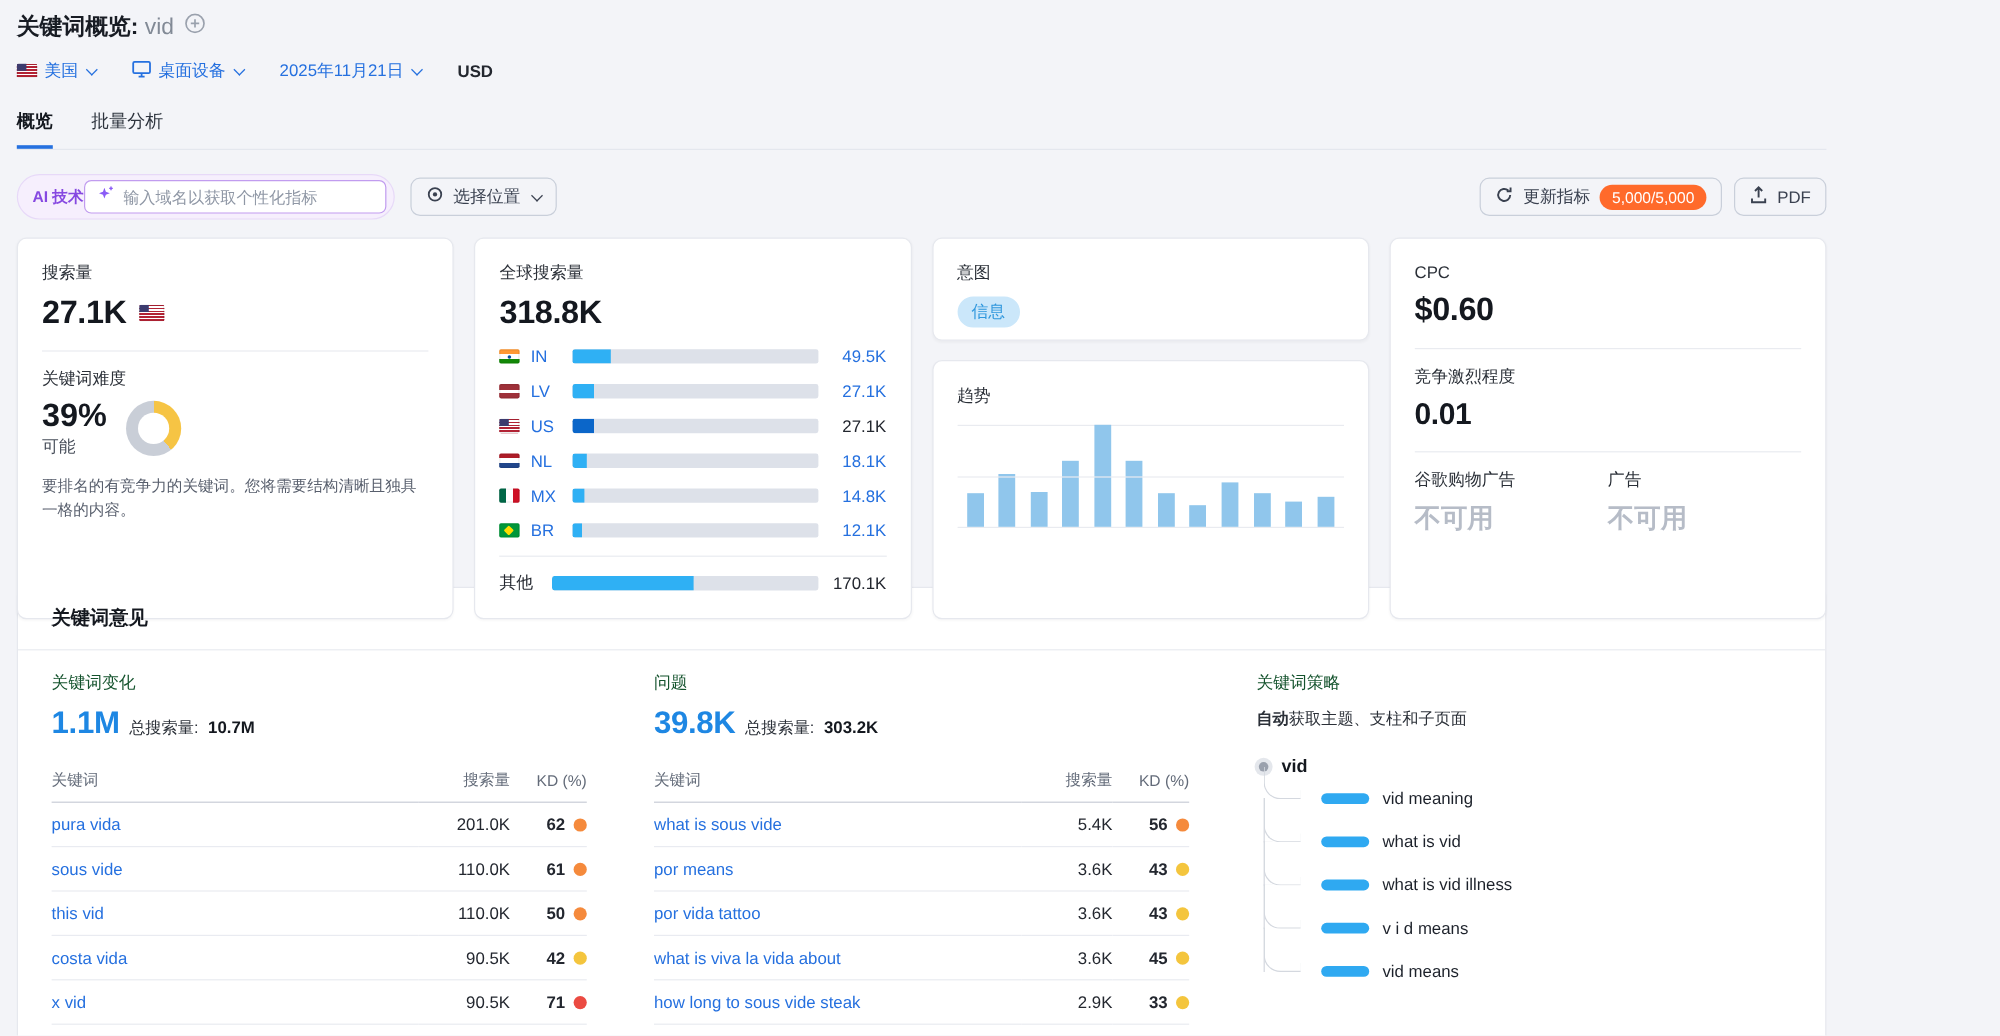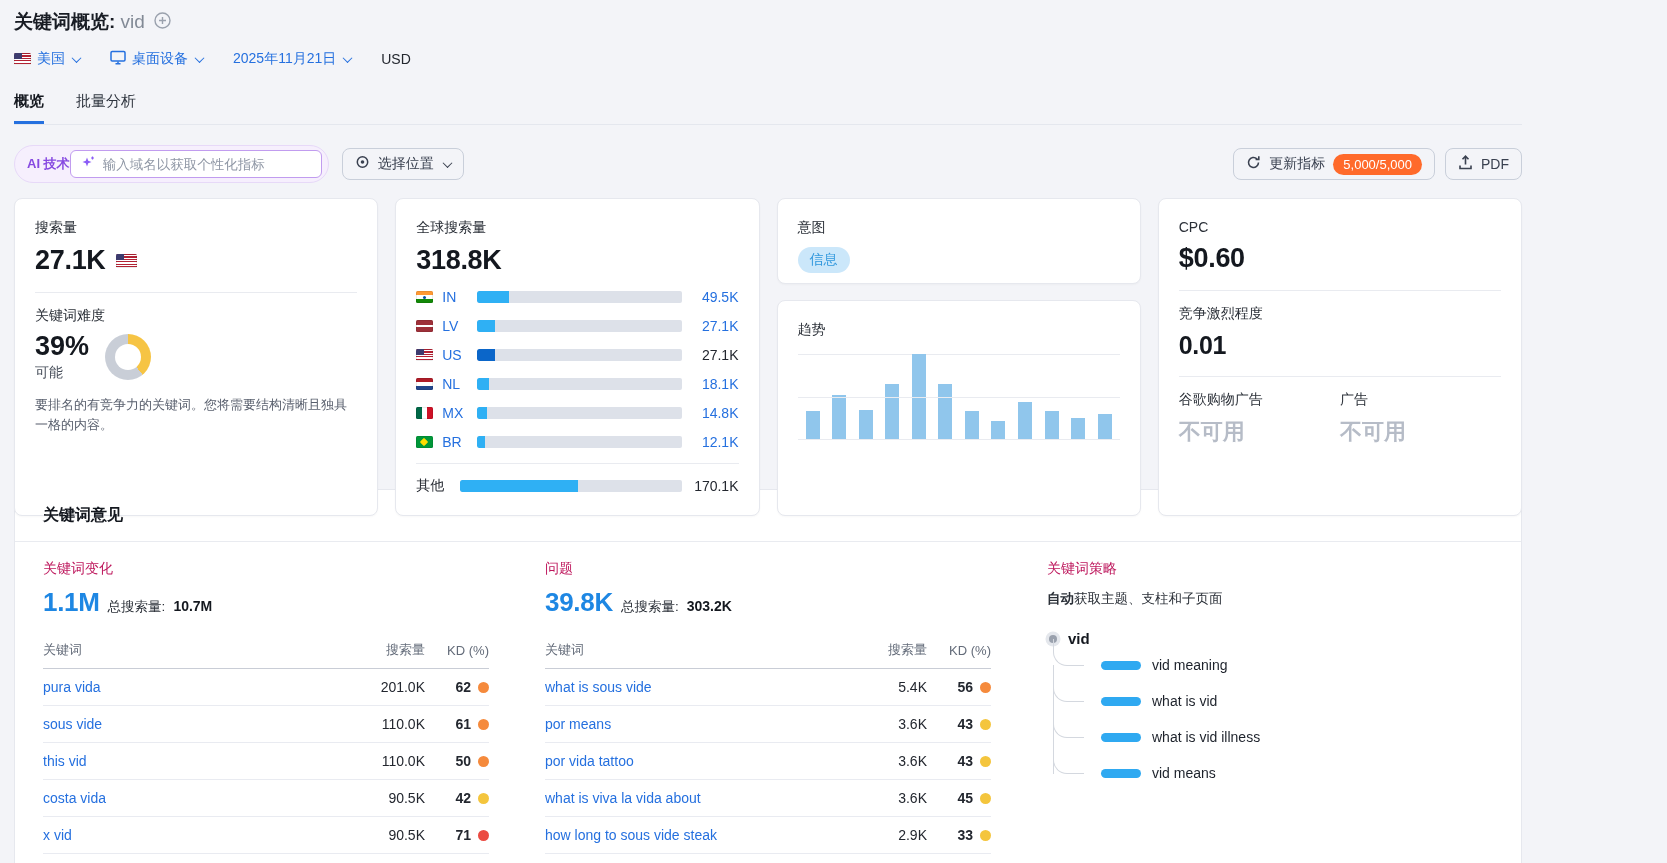--- a/index.html
+++ b/index.html
@@ -7,21 +7,21 @@
   body { background:#f3f4f8; font-family:"Liberation Sans","DejaVu Sans",sans-serif; color:#23272f; }
   .content { width:1508px; margin-left:14px; }
   a { text-decoration:none; color:#2570df; cursor:pointer; }
 
   
   .title-row { display:flex; align-items:center; gap:9px; padding-top:9px; }
   .page-title { font-size:19px; font-weight:700; color:#181c24; }
   .page-title .kw { font-weight:400; color:#828a96; }
   .filter-row { display:flex; align-items:center; gap:30px; margin-top:15px; font-size:14px; }
   .filter { display:inline-flex; align-items:center; gap:6px; color:#2570df; cursor:pointer; }
-  .currency { color:#23272f; }
+  .currency { color:#23272f;font-weight:bold; }
   .chev { display:inline-block; width:7px; height:7px; border-right:1.7px solid currentColor; border-bottom:1.7px solid currentColor; transform:rotate(45deg) translate(-1px,-1px); margin-left:2px; }
   .tabs { display:flex; gap:32px; margin-top:24px; border-bottom:1px solid #e4e7ee; font-size:15px; }
   .tab { padding-bottom:10px; color:#2e343e; cursor:pointer; }
   .tab.active { color:#14181f; font-weight:700; border-bottom:3px solid #2570df; }
 
   
   .flag { display:inline-block; width:17px; height:12px; border-radius:1.5px; position:relative; overflow:hidden; box-shadow:0 0 0 1px rgba(0,0,0,.08) inset; flex:none; }
   .flag-us { background:repeating-linear-gradient(180deg,#b22234 0 1.2px,#fff 1.2px 2.4px); }
   .flag-us::after { content:""; position:absolute; left:0; top:0; width:8px; height:6px; background:#3c3b6e; }
   .flag-in { background:linear-gradient(180deg,#ff9933 0 33%,#fff 33% 66%,#128807 66%); }
@@ -83,21 +83,21 @@
 
   
   .cpc-bottom { display:flex; }
   .cpc-bottom > div { width:50%; }
   .na-val { font-size:22px; font-weight:700; color:#b6bcc7; margin-top:8px; }
 
   
   .ideas-card { background:#fff; border:1px solid #e6e8ee; border-radius:8px; margin-top:13px; height:420px; }
   .ideas-head { padding:15px 28px; border-bottom:1px solid #e9ebf0; font-size:16px; font-weight:700; color:#14181f; }
   .ideas-cols { display:grid; grid-template-columns:1fr 1fr 1fr; gap:56px; padding:18px 28px 0; }
-  .ideas-col-title { font-size:14px; color:#be185d; }
+  .ideas-col-title { font-size:14px; color:#14532d; }
   .ideas-count-line { display:flex; align-items:baseline; gap:8px; margin-top:9px; }
   .ideas-count { font-size:26px; font-weight:700; color:#1e87e3; letter-spacing:-.3px; }
   .ideas-total-label { font-size:13.5px; color:#2b3038; }
   .ideas-total { font-size:14px; font-weight:700; color:#14181f; }
   table.kw-table { width:100%; border-collapse:collapse; margin-top:14px; font-size:14px; }
   .kw-table th { font-weight:400; color:#636b79; font-size:13px; text-align:left; padding:9px 0; border-bottom:1px solid #c9cdd6; }
   .kw-table th.num { text-align:right; }
   .kw-table td { padding:10px 0; border-bottom:1px solid #e9ebf1; }
   .kw-table td.num { text-align:right; color:#23272f; }
   .kd-cell { display:flex; align-items:center; justify-content:flex-end; gap:7px;font-weight:bold; }
@@ -496,20 +496,24 @@
             <li>
                 <span class="topic-pill"></span>
                 <span>what is vid</span>
               </li>
             <li>
                 <span class="topic-pill"></span>
                 <span>what is vid illness</span>
               </li>
             <li>
                 <span class="topic-pill"></span>
+                <span>v i d means</span>
+              </li>
+            <li>
+                <span class="topic-pill"></span>
                 <span>vid means</span>
               </li>
           </ul>
         </div>
       </div>
 
     </div>
   </section>
 </div>
 

